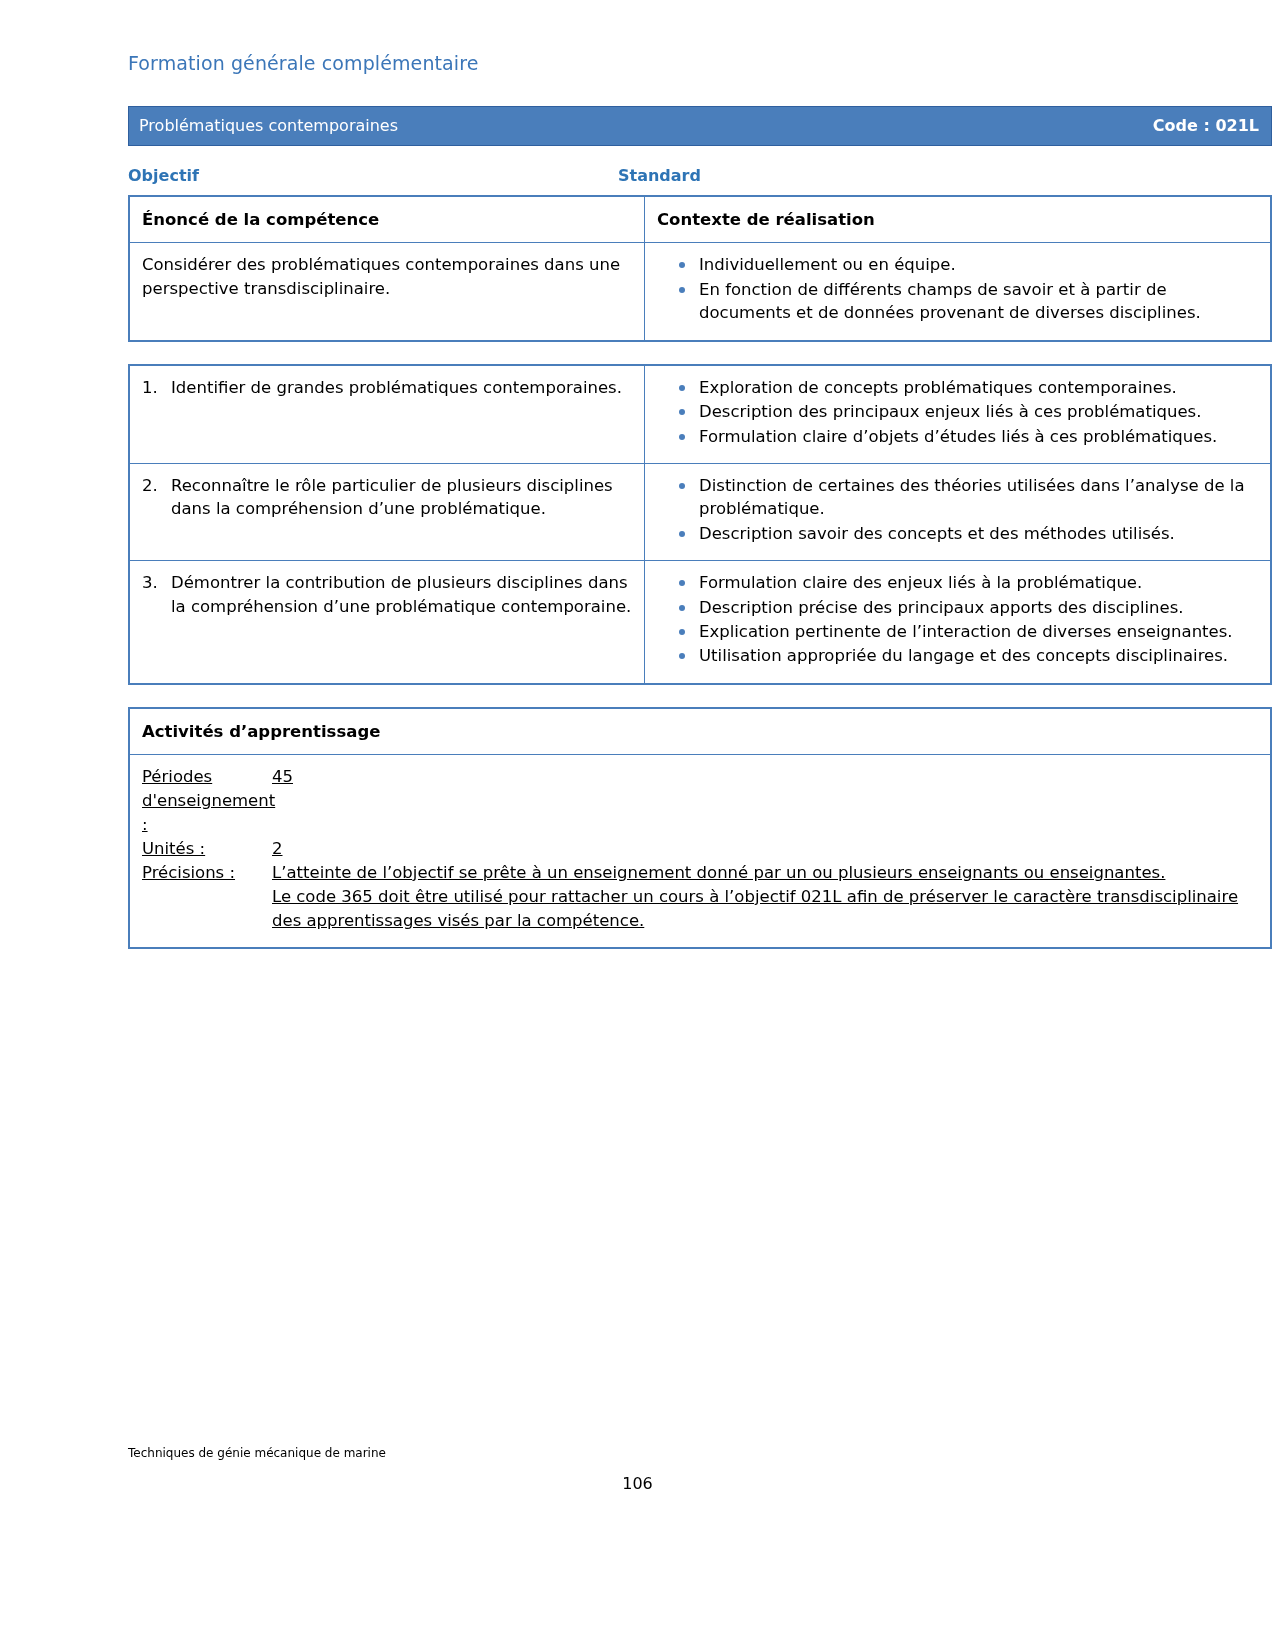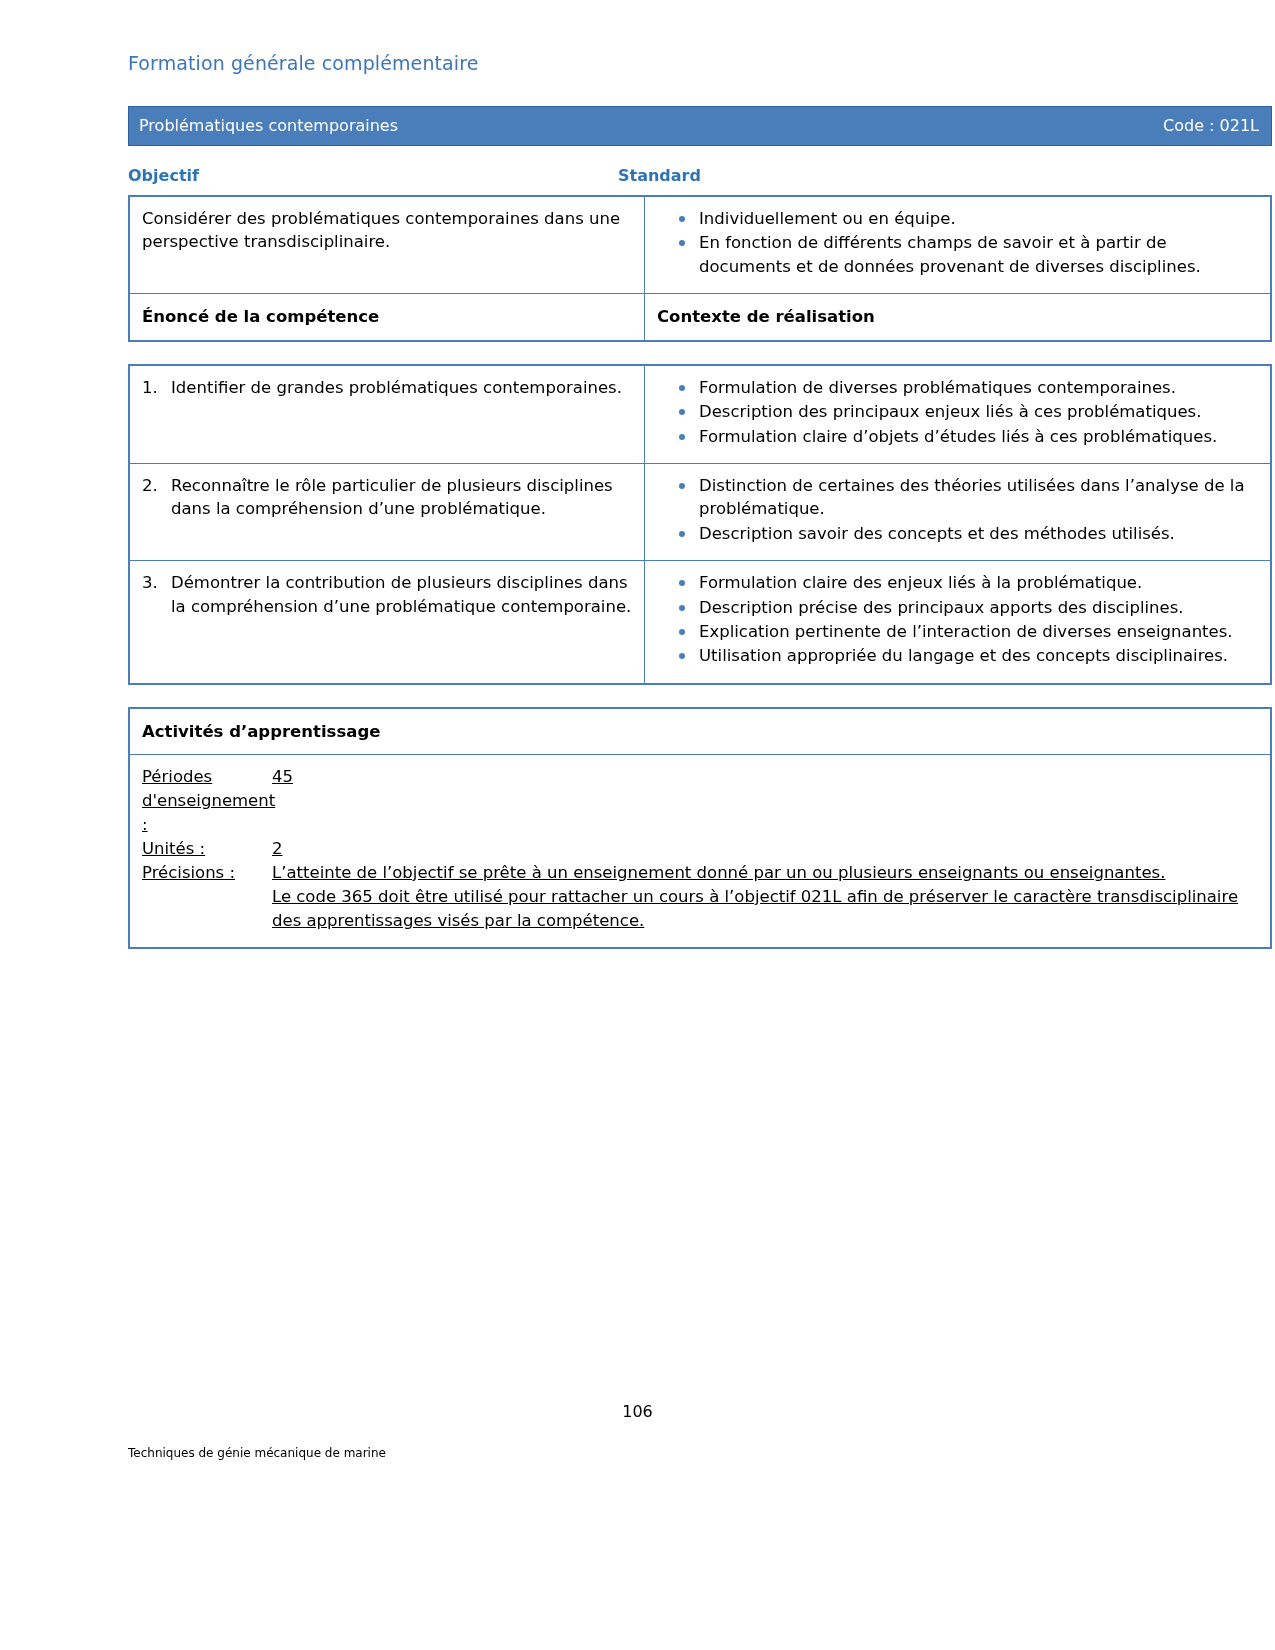--- a/index.html
+++ b/index.html
@@ -40,21 +40,21 @@
     color: #ffffff;
     font-size: 16px;
     padding: 9px 12px 10px 10px;
     display: flex;
     justify-content: space-between;
     align-items: center;
     border: 1px solid #2f5f9e;
     box-sizing: border-box;
   }
   .code-bar .left { font-weight: normal; }
-  .code-bar .right { font-weight: normal; }
+  .code-bar .right { font-weight: bold; }
 
   
   .obj-std {
     display: flex;
     margin-top: 20px;
     margin-bottom: 10px;
   }
   .obj-std .col {
     color: #2e74b5;
     font-size: 16px;
@@ -139,21 +139,21 @@
   .footer-left {
     position: absolute;
     left: 128px;
     top: 1446px;
     font-size: 12px;
   }
   .footer-page {
     position: absolute;
     left: 0;
     right: 0;
-    top: 1402px;
+    top: 1474px;
     text-align: center;
     font-size: 16px;
   }
 </style>
 </head>
 <body>
 
 <div class="page">
   <div class="content">
 
@@ -165,50 +165,50 @@
     </div>
 
     <div class="obj-std">
       <div class="col col1">Objectif</div>
       <div class="col col2">Standard</div>
     </div>
 
     <table class="blk">
       <tbody>
           <tr>
+        <th class="cell-left">Énoncé de la compétence</th>
+        <th>Contexte de réalisation</th>
+      </tr>
+      <tr>
         <td class="cell-left">Considérer des problématiques contemporaines dans une perspective transdisciplinaire.</td>
         <td>
           <ul class="bullets">
             <li>Individuellement ou en équipe.</li>
             <li>En fonction de différents champs de savoir et à partir de documents et de données provenant de diverses disciplines.</li>
           </ul>
         </td>
-      </tr>
-      <tr>
-        <th class="cell-left">Énoncé de la compétence</th>
-        <th>Contexte de réalisation</th>
       </tr>
     </tbody>
       </table>
 
     <table class="blk">
       <tbody>
 
       <tr>
         <td class="cell-left">
           <ol class="numlist">
             <li>
               <span class="num">1.</span>
               <span>Identifier de grandes problématiques contemporaines.</span>
             </li>
           </ol>
         </td>
         <td>
           <ul class="bullets">
-            <li>Formulation de diverses problématiques contemporaines.</li>
+            <li>Exploration de concepts problématiques contemporaines.</li>
             <li>Description des principaux enjeux liés à ces problématiques.</li>
             <li>Formulation claire d’objets d’études liés à ces problématiques.</li>
           </ul>
         </td>
       </tr>
 
       <tr>
         <td class="cell-left">
           <ol class="numlist">
             <li>

